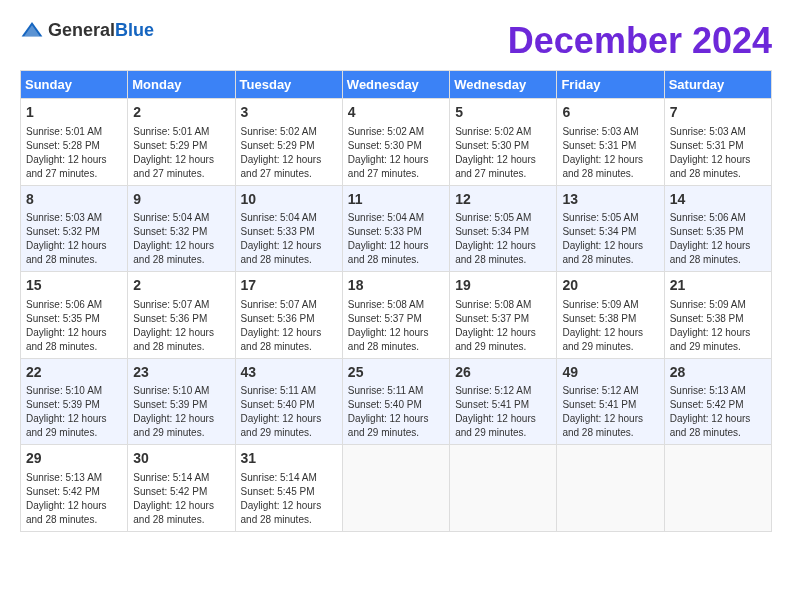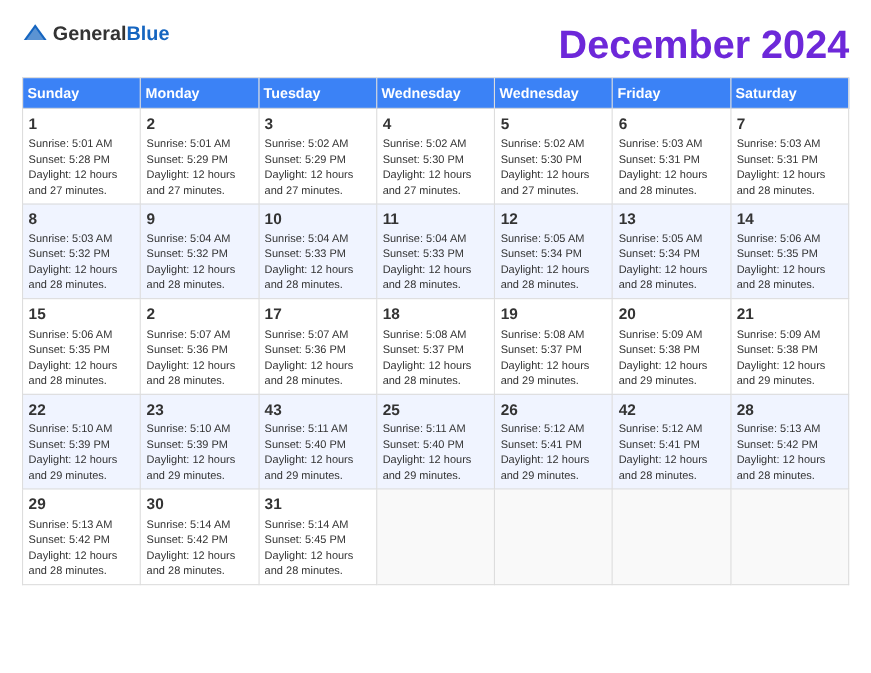--- a/index.html
+++ b/index.html
@@ -130,21 +130,21 @@
         <td><span class="day-number">19</span><span>Sunrise: 5:08 AM</span><br><span>Sunset: 5:37 PM</span><br><span>Daylight: 12 hours and 29 minutes.</span></td>
         <td><span class="day-number">20</span><span>Sunrise: 5:09 AM</span><br><span>Sunset: 5:38 PM</span><br><span>Daylight: 12 hours and 29 minutes.</span></td>
         <td><span class="day-number">21</span><span>Sunrise: 5:09 AM</span><br><span>Sunset: 5:38 PM</span><br><span>Daylight: 12 hours and 29 minutes.</span></td>
       </tr>
       <tr class="row-even">
         <td><span class="day-number">22</span><span>Sunrise: 5:10 AM</span><br><span>Sunset: 5:39 PM</span><br><span>Daylight: 12 hours and 29 minutes.</span></td>
         <td><span class="day-number">23</span><span>Sunrise: 5:10 AM</span><br><span>Sunset: 5:39 PM</span><br><span>Daylight: 12 hours and 29 minutes.</span></td>
         <td><span class="day-number">43</span><span>Sunrise: 5:11 AM</span><br><span>Sunset: 5:40 PM</span><br><span>Daylight: 12 hours and 29 minutes.</span></td>
         <td><span class="day-number">25</span><span>Sunrise: 5:11 AM</span><br><span>Sunset: 5:40 PM</span><br><span>Daylight: 12 hours and 29 minutes.</span></td>
         <td><span class="day-number">26</span><span>Sunrise: 5:12 AM</span><br><span>Sunset: 5:41 PM</span><br><span>Daylight: 12 hours and 29 minutes.</span></td>
-        <td><span class="day-number">42</span><span>Sunrise: 5:12 AM</span><br><span>Sunset: 5:41 PM</span><br><span>Daylight: 12 hours and 28 minutes.</span></td>
+        <td><span class="day-number">49</span><span>Sunrise: 5:12 AM</span><br><span>Sunset: 5:41 PM</span><br><span>Daylight: 12 hours and 28 minutes.</span></td>
         <td><span class="day-number">28</span><span>Sunrise: 5:13 AM</span><br><span>Sunset: 5:42 PM</span><br><span>Daylight: 12 hours and 28 minutes.</span></td>
       </tr>
       <tr class="row-odd">
         <td><span class="day-number">29</span><span>Sunrise: 5:13 AM</span><br><span>Sunset: 5:42 PM</span><br><span>Daylight: 12 hours and 28 minutes.</span></td>
         <td><span class="day-number">30</span><span>Sunrise: 5:14 AM</span><br><span>Sunset: 5:42 PM</span><br><span>Daylight: 12 hours and 28 minutes.</span></td>
         <td><span class="day-number">31</span><span>Sunrise: 5:14 AM</span><br><span>Sunset: 5:45 PM</span><br><span>Daylight: 12 hours and 28 minutes.</span></td>
         <td class="empty-cell"></td>
         <td class="empty-cell"></td>
         <td class="empty-cell"></td>
         <td class="empty-cell"></td>

